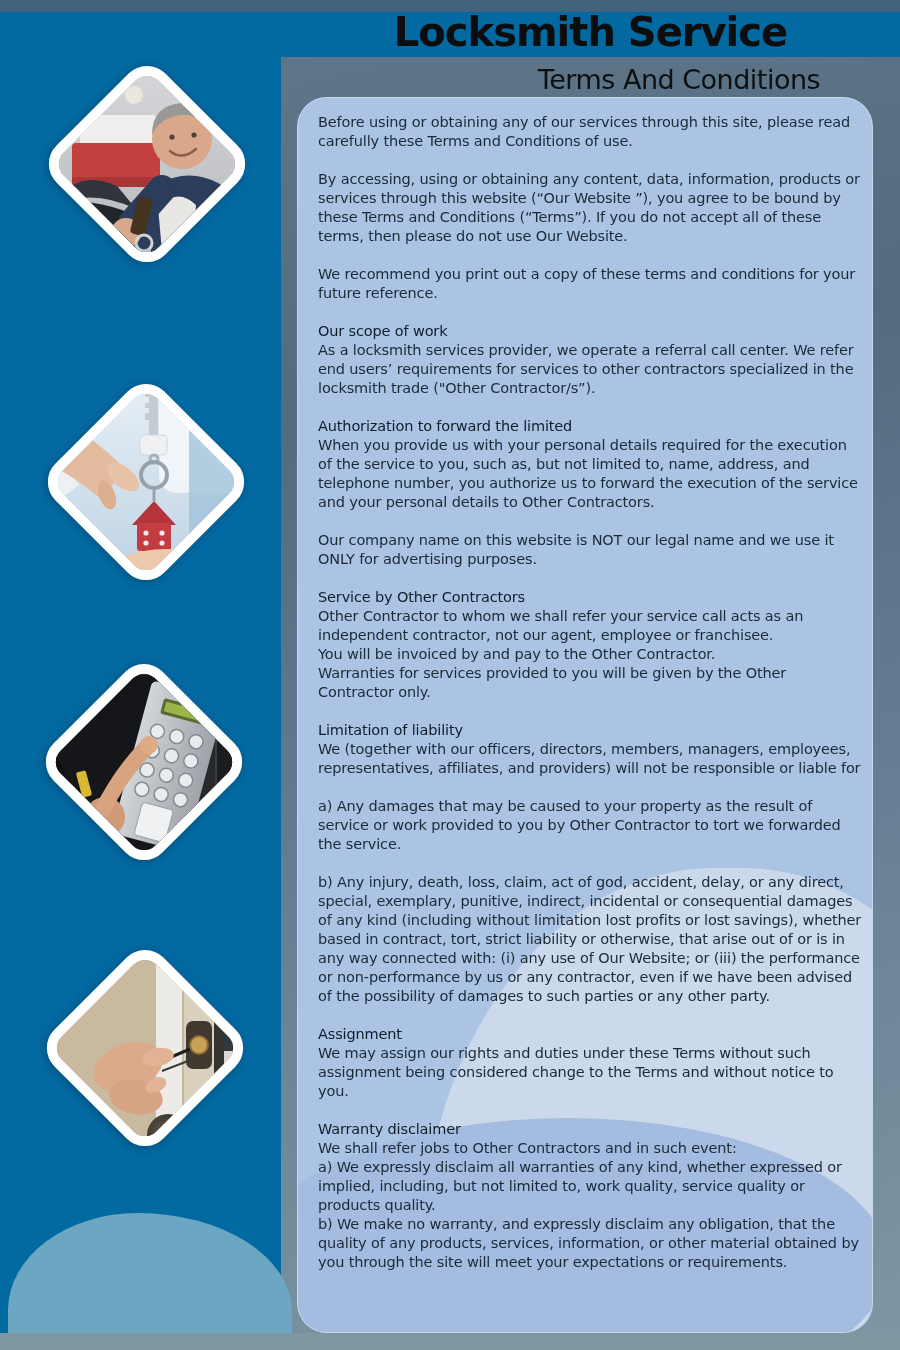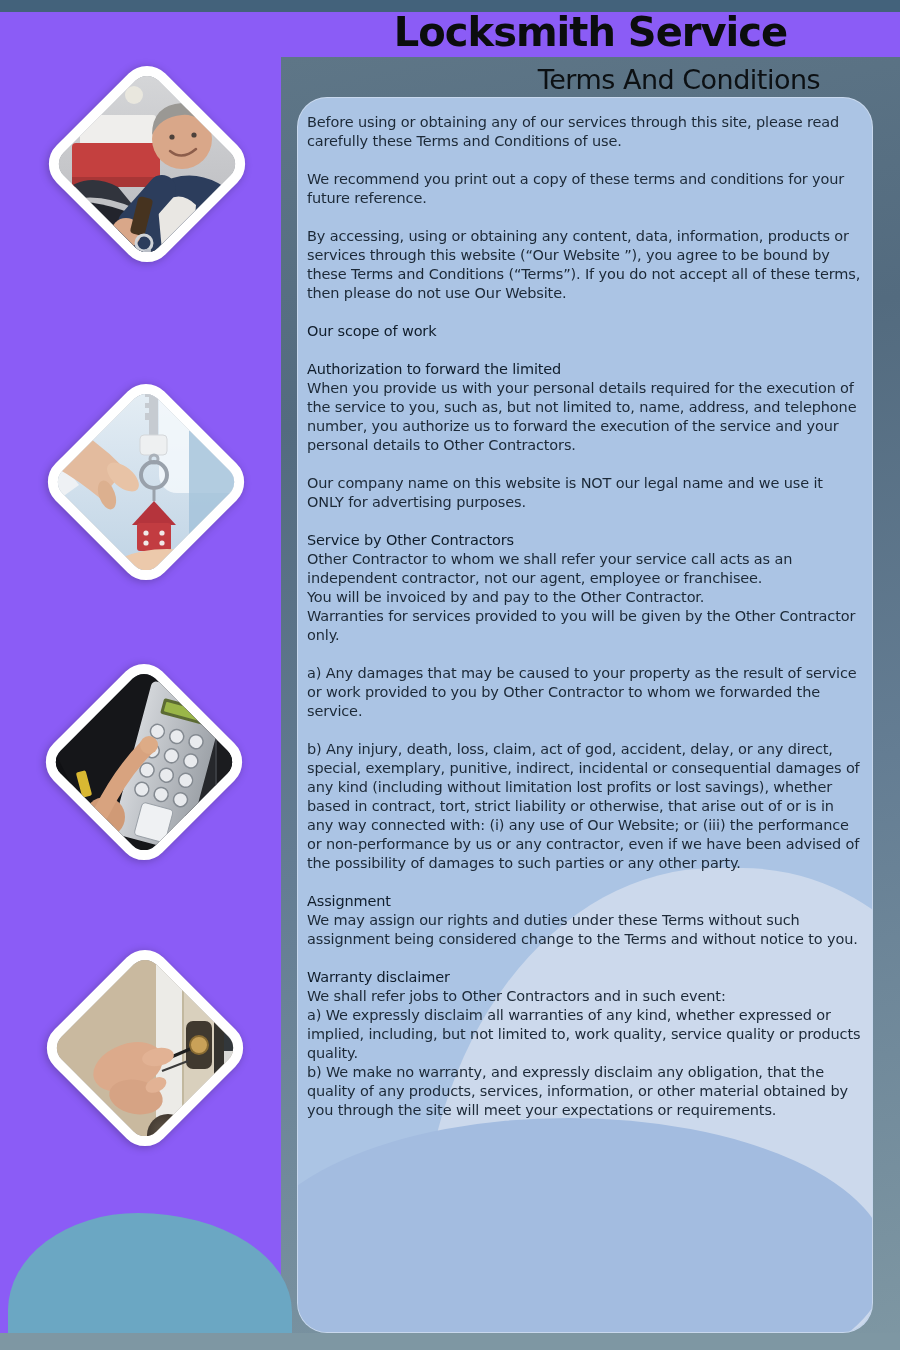--- a/index.html
+++ b/index.html
@@ -1,18 +1,18 @@
 <!DOCTYPE html>
 <html><head>
 <meta charset="utf-8">
 <style>
   html,body{margin:0;padding:0;background:#40607a;}
   .page{
     position:relative;width:900px;height:1350px;overflow:hidden;
-    background:#8b5cf6;
+    background:#0369a1;
     font-family:"DejaVu Sans","Liberation Sans",sans-serif;
   }
   .right-bg{
     position:absolute;left:281px;top:57px;right:0;bottom:0;
     background:linear-gradient(168deg,#5e7687 0%,#536b7f 26%,#647d93 58%,#7e97a3 100%);
   }
   .top-strip{position:absolute;left:0;top:0;width:900px;height:12px;background:#43627b;}
   .footer-strip{position:absolute;left:0;bottom:0;width:900px;height:17px;background:#7e97a3;z-index:6;}
   .corner-blob{
     position:absolute;left:8px;top:1213px;width:284px;height:122px;
@@ -35,21 +35,21 @@
   }
   .panel-light{
     position:absolute;right:-110px;top:770px;width:560px;height:680px;
     background:#ccd9ec;border-radius:55% 45% 40% 60% / 60% 40% 55% 45%;
   }
   .panel-dark-ellipse{
     position:absolute;left:-50px;top:1020px;width:640px;height:290px;
     background:#a3bce0;border-radius:50%;
   }
   .panel-content{
-    position:relative;z-index:2;padding:15px 9px 0 9px;
+    position:relative;z-index:2;padding:15px 9px 0 20px;
     color:#1c2937;font-size:14.5px;line-height:19px;letter-spacing:-0.15px;
   }
   .t-section{margin:0 0 19px 0;}
   .t-heading{font-weight:normal;color:#101d2b;}
   .t-para{margin:0;}
   
   .diamond-wrap{position:absolute;width:218px;height:218px;z-index:3;}
   .diamond{
     position:absolute;left:32px;top:32px;width:154px;height:154px;
     transform:rotate(45deg);border:10px solid #ffffff;border-radius:26px;
@@ -76,43 +76,48 @@
   <div class="page-subtitle">Terms And Conditions</div>
 
   <div class="panel">
     <div class="panel-light"></div>
     <div class="panel-dark-ellipse"></div>
     <div class="panel-content">
         <div class="t-section">
           <div class="t-para">Before using or obtaining any of our services through this site, please read carefully these Terms and Conditions of use.</div>
         </div>
         <div class="t-section">
+          <div class="t-para">By accessing, using or obtaining any content, data, information, products or services through this website (“Our Website ”), you agree to be bound by these Terms and Conditions (“Terms”). If you do not accept all of these terms, then please do not use Our Website.</div>
+        </div>
+        <div class="t-section">
           <div class="t-para">We recommend you print out a copy of these terms and conditions for your future reference.</div>
         </div>
         <div class="t-section">
-          <div class="t-para">By accessing, using or obtaining any content, data, information, products or services through this website (“Our Website ”), you agree to be bound by these Terms and Conditions (“Terms”). If you do not accept all of these terms, then please do not use Our Website.</div>
-        </div>
-        <div class="t-section">
           <div class="t-heading">Our scope of work</div>
+          <div class="t-para">As a locksmith services provider, we operate a referral call center. We refer end users’ requirements for services to other contractors specialized in the locksmith trade ("Other Contractor/s”).</div>
         </div>
         <div class="t-section">
           <div class="t-heading">Authorization to forward the limited</div>
           <div class="t-para">When you provide us with your personal details required for the execution of the service to you, such as, but not limited to, name, address, and telephone number, you authorize us to forward the execution of the service and your personal details to Other Contractors.</div>
         </div>
         <div class="t-section">
           <div class="t-para">Our company name on this website is NOT our legal name and we use it ONLY for advertising purposes.</div>
         </div>
         <div class="t-section">
           <div class="t-heading">Service by Other Contractors</div>
           <div class="t-para">Other Contractor to whom we shall refer your service call acts as an independent contractor, not our agent, employee or franchisee.</div>
           <div class="t-para">You will be invoiced by and pay to the Other Contractor.</div>
           <div class="t-para">Warranties for services provided to you will be given by the Other Contractor only.</div>
         </div>
         <div class="t-section">
-          <div class="t-para">a) Any damages that may be caused to your property as the result of service or work provided to you by Other Contractor to whom we forwarded the service.</div>
+          <div class="t-heading">Limitation of liability</div>
+          <div class="t-para">We (together with our officers, directors, members, managers, employees, representatives, affiliates, and providers) will not be responsible or liable for</div>
+        </div>
+        <div class="t-section">
+          <div class="t-para">a) Any damages that may be caused to your property as the result of service or work provided to you by Other Contractor to tort we forwarded the service.</div>
         </div>
         <div class="t-section">
           <div class="t-para">b) Any injury, death, loss, claim, act of god, accident, delay, or any direct, special, exemplary, punitive, indirect, incidental or consequential damages of any kind (including without limitation lost profits or lost savings), whether based in contract, tort, strict liability or otherwise, that arise out of or is in any way connected with: (i) any use of Our Website; or (iii) the performance or non-performance by us or any contractor, even if we have been advised of the possibility of damages to such parties or any other party.</div>
         </div>
         <div class="t-section">
           <div class="t-heading">Assignment</div>
           <div class="t-para">We may assign our rights and duties under these Terms without such assignment being considered change to the Terms and without notice to you.</div>
         </div>
         <div class="t-section">
           <div class="t-heading">Warranty disclaimer</div>

